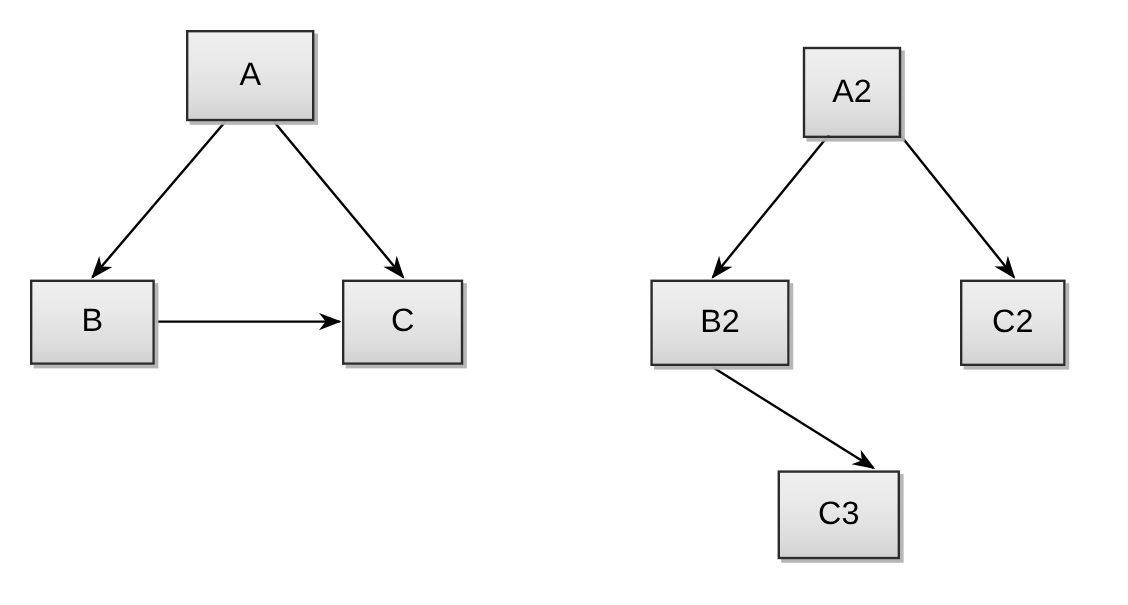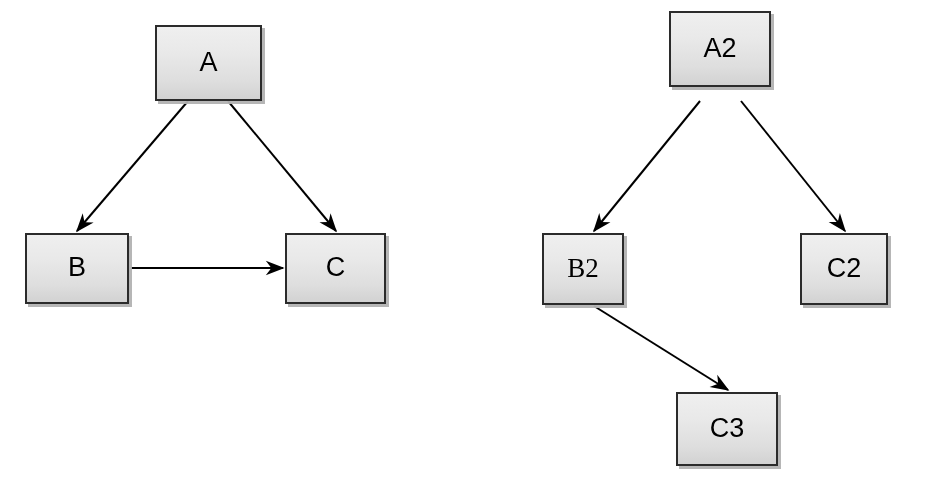--- a/index.html
+++ b/index.html
@@ -72,27 +72,27 @@
   <div id="nodes-group">
       <div class="node" style="left: 155px; top: 25px; width: 107px; height: 76px;">
         <span class="node-label">A</span>
       </div>
       <div class="node" style="left: 25px; top: 233px; width: 104px; height: 71px;">
         <span class="node-label">B</span>
       </div>
       <div class="node" style="left: 285px; top: 233px; width: 101px; height: 71px;">
         <span class="node-label">C</span>
       </div>
-      <div class="node" style="left: 669px; top: 11px; width: 102px; height: 76px;">
+      <div class="node" style="left: 669px; top: 39px; width: 82px; height: 76px;">
         <span class="node-label">A2</span>
       </div>
-      <div class="node" style="left: 542px; top: 233px; width: 82px; height: 72px; font-family: Liberation Serif, serif;">
+      <div class="node" style="left: 542px; top: 233px; width: 116px; height: 72px;">
         <span class="node-label">B2</span>
       </div>
       <div class="node" style="left: 800px; top: 233px; width: 88px; height: 72px;">
         <span class="node-label">C2</span>
       </div>
-      <div class="node" style="left: 676px; top: 392px; width: 102px; height: 74px;">
+      <div class="node" style="left: 648px; top: 392px; width: 102px; height: 74px;">
         <span class="node-label">C3</span>
       </div>
     </div>
 
 </div>
 
 </body></html>

